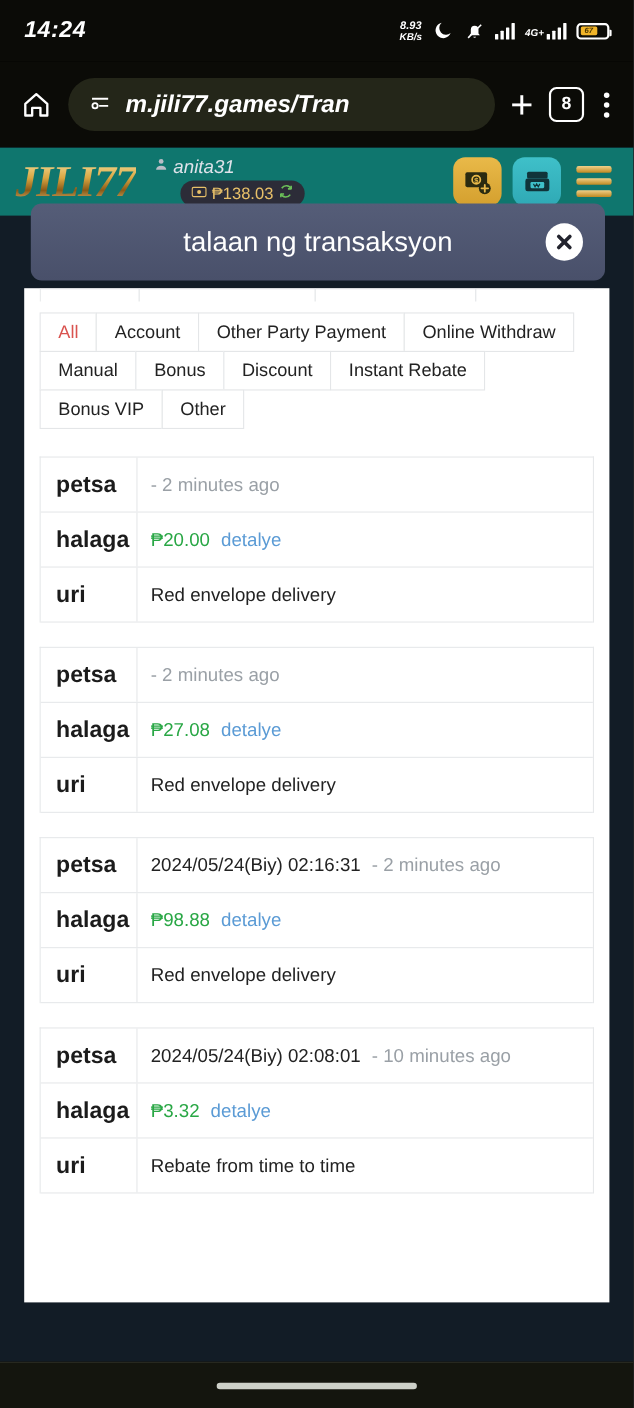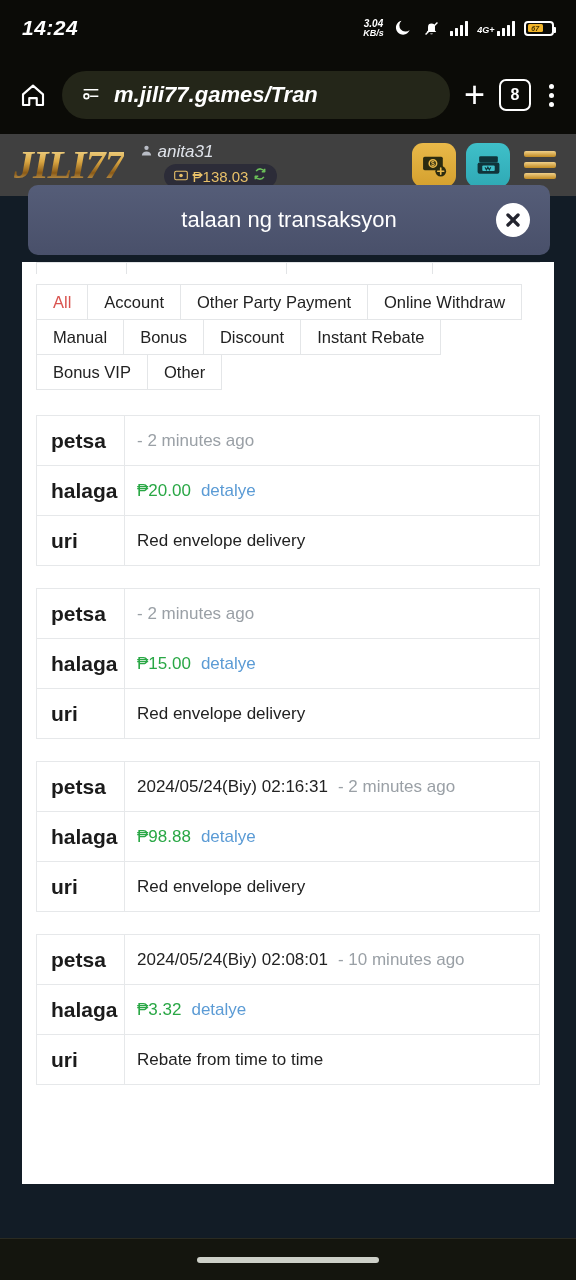--- a/index.html
+++ b/index.html
@@ -81,21 +81,21 @@
   .kebab i { width:5px; height:5px; background:#fff; border-radius:50%; }
 
   
   .page {
     position:absolute; top:134px; left:0; right:0; bottom:42px;
     background:#121c26; overflow:hidden;
   }
 
   
   .siteheader {
-    height:62px; background:#404040;
+    height:62px; background:#0f766e;
     display:flex; align-items:center; padding:0 14px; gap:10px;
     position:relative; z-index:1;
   }
   .logo {
     font-family:"Liberation Serif", serif;
     font-size:40px; font-weight:700; font-style:italic;
     letter-spacing:-1px;
     background:linear-gradient(180deg,#f7e2a0 0%,#d9a642 42%,#8a5a17 70%,#e3c178 100%);
     -webkit-background-clip:text; background-clip:text; color:transparent;
     line-height:1; white-space:nowrap;
@@ -123,21 +123,21 @@
   }
 
   
   .toast {
     position:absolute; top:51px; left:28px; right:26px; height:70px;
     background:linear-gradient(180deg,#555d78 0%,#49506a 100%);
     border-radius:10px; z-index:5;
     display:flex; align-items:center; justify-content:center;
     padding:0 22px;
   }
-  .toast-txt { color:#fff; font-size:22px; }
+  .toast-txt { color:#fff; font-size:25px; }
   .toast-close {
     position:absolute; right:20px; top:50%; transform:translateY(-50%);
     width:34px; height:34px; border-radius:50%; background:#fff;
     display:flex; align-items:center; justify-content:center;
   }
 
   
   .panel {
     position:absolute; top:128px; left:22px; right:22px; bottom:54px;
     background:#fff; overflow:hidden;
@@ -189,21 +189,21 @@
   }
   .navbar .pill { width:182px; height:6px; background:#cdd0c8; border-radius:3px; }
 </style>
 </head>
 <body>
 
 <div class="statusbar">
   <div class="sb-time">14:24</div>
   <div class="sb-right">
     <div class="sb-net">
-      <span class="n1">3.04</span>
+      <span class="n1">8.93</span>
       <span class="n2">KB/s</span>
     </div>
     <span class="sb-ic">
       <svg width="20" height="20" viewBox="0 0 24 24">
           <path d="M20 14.5A8.5 8.5 0 1 1 10.2 3.2a7 7 0 0 0 9.8 11.3z" fill="#fff"></path>
         </svg>
     </span>
     <span class="sb-ic">
       <svg width="19" height="19" viewBox="0 0 24 24">
         <path d="M6 16.5h12l-1.6-2.1V10a4.4 4.4 0 0 0-8.8 0v4.4L6 16.5z" fill="#fff"></path>
@@ -375,21 +375,21 @@
           <div class="card">
             <div class="crow">
               <div class="ckey">petsa</div>
               <div class="cval">
                 <span class="ago">- 2 minutes ago</span>
               </div>
             </div>
             <div class="crow">
               <div class="ckey">halaga</div>
               <div class="cval">
-                <span class="amount">₱15.00</span>
+                <span class="amount">₱27.08</span>
                 <span class="detail-link">detalye</span>
               </div>
             </div>
             <div class="crow">
               <div class="ckey">uri</div>
               <div class="cval">
                 <span>Red envelope delivery</span>
               </div>
             </div>
           </div>

